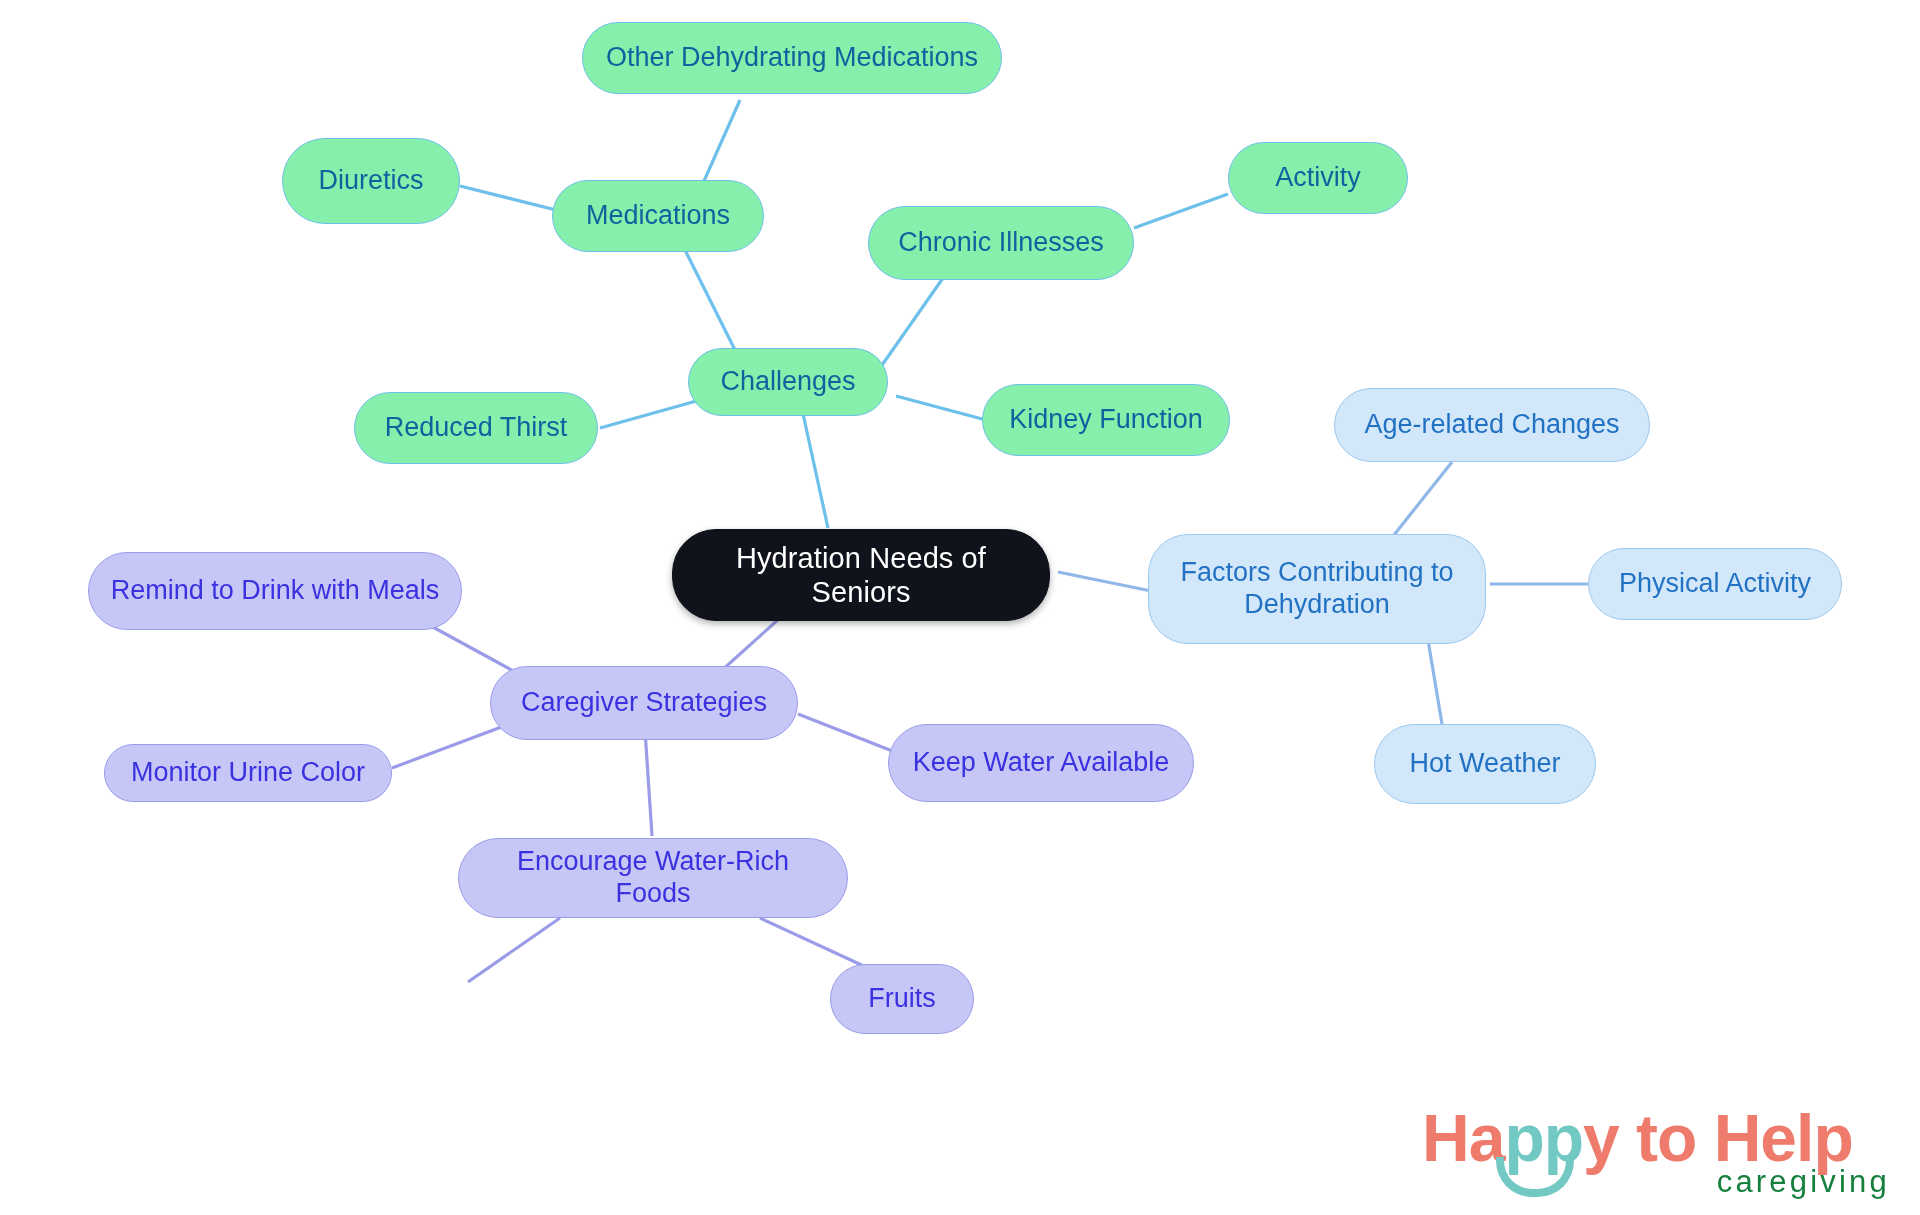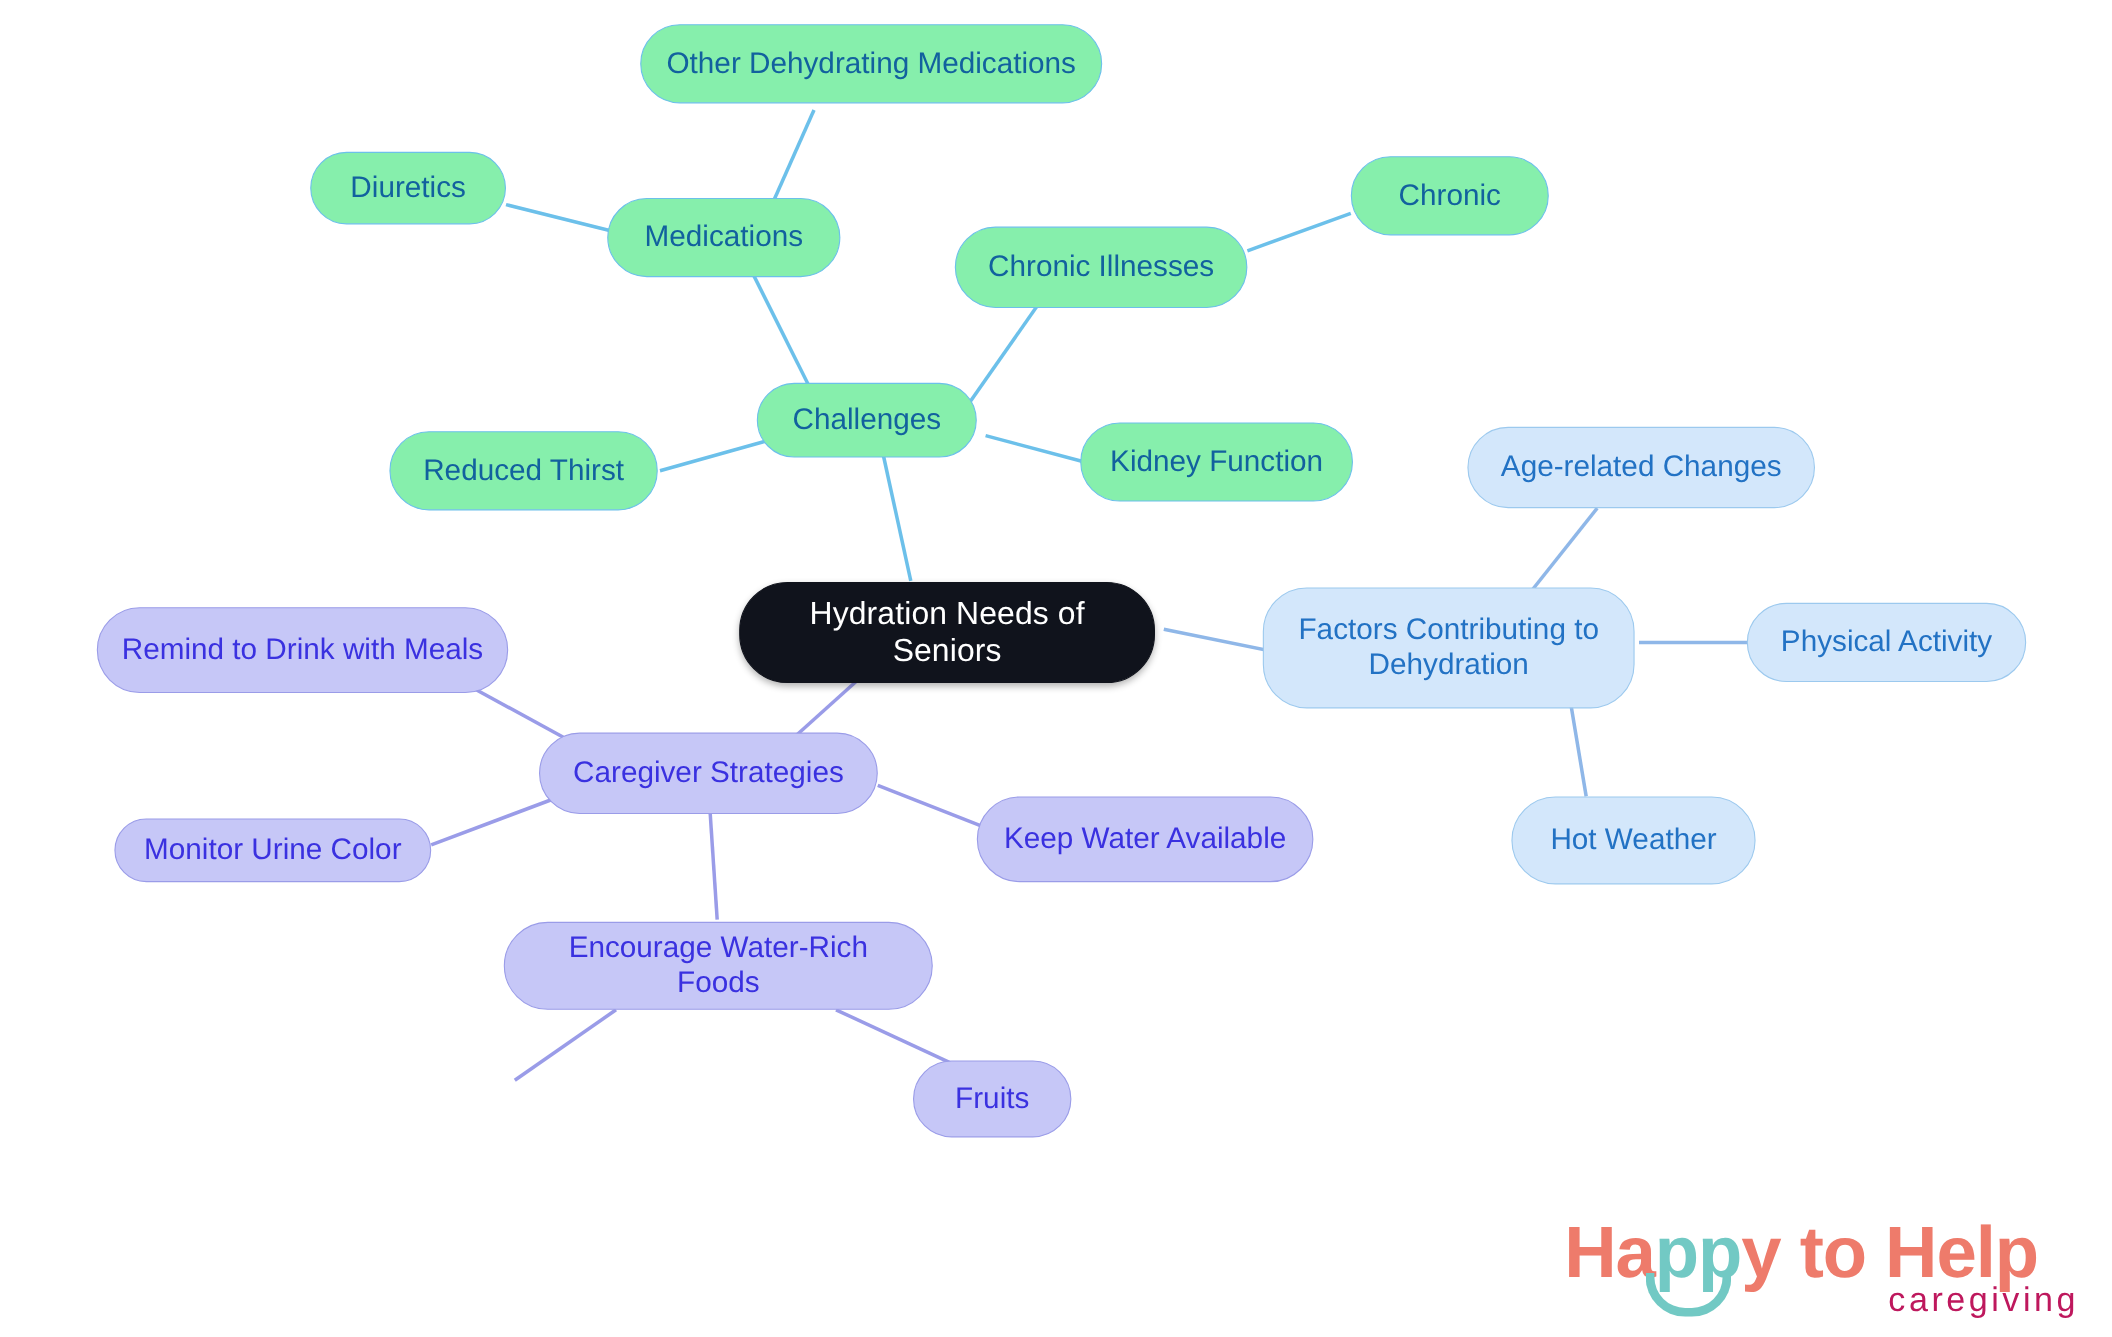--- a/index.html
+++ b/index.html
@@ -97,21 +97,21 @@
     border: 8px solid #72c9c4;
     border-top: none;
     border-radius: 0 0 36px 36px;
   }
   .logo-sub {
     position: absolute;
     right: 2px;
     top: 64px;
     font-size: 31px;
     letter-spacing: 3.2px;
-    color: #be185d;
+    color: #15803d;
     white-space: pre;
   }
 </style>
 </head>
 <body>
 
 <div id="canvas">
 
   <svg id="edge-layer" viewBox="0 0 1920 1215" xmlns="http://www.w3.org/2000/svg">
 
@@ -140,25 +140,25 @@
   </svg>
 
   <div class="node node-root" style="left:672px; top:529px; width:378px; height:92px;">Hydration Needs of Seniors</div>
 
   <div class="node node-blue" style="left:688px; top:348px; width:200px; height:68px;">Challenges</div>
 
   <div class="node node-blue" style="left:552px; top:180px; width:212px; height:72px;">Medications</div>
 
   <div class="node node-blue" style="left:582px; top:22px; width:420px; height:72px;">Other Dehydrating Medications</div>
 
-  <div class="node node-blue" style="left:282px; top:138px; width:178px; height:66px;">Diuretics</div>
+  <div class="node node-blue" style="left:282px; top:138px; width:178px; height:86px;">Diuretics</div>
 
   <div class="node node-blue" style="left:868px; top:206px; width:266px; height:74px;">Chronic Illnesses</div>
 
-  <div class="node node-blue" style="left:1228px; top:142px; width:180px; height:72px;">Chronic</div>
+  <div class="node node-blue" style="left:1228px; top:142px; width:180px; height:72px;">Activity</div>
 
   <div class="node node-blue" style="left:354px; top:392px; width:244px; height:72px;text-align:center;">Reduced Thirst</div>
 
   <div class="node node-blue" style="left:982px; top:384px; width:248px; height:72px;">Kidney Function</div>
 
   <div class="node node-paleblue node-multiline" style="left:1148px; top:534px; width:338px; height:110px;">Factors Contributing to
 Dehydration</div>
 
   <div class="node node-paleblue" style="left:1334px; top:388px; width:316px; height:74px;">Age-related Changes</div>
 

